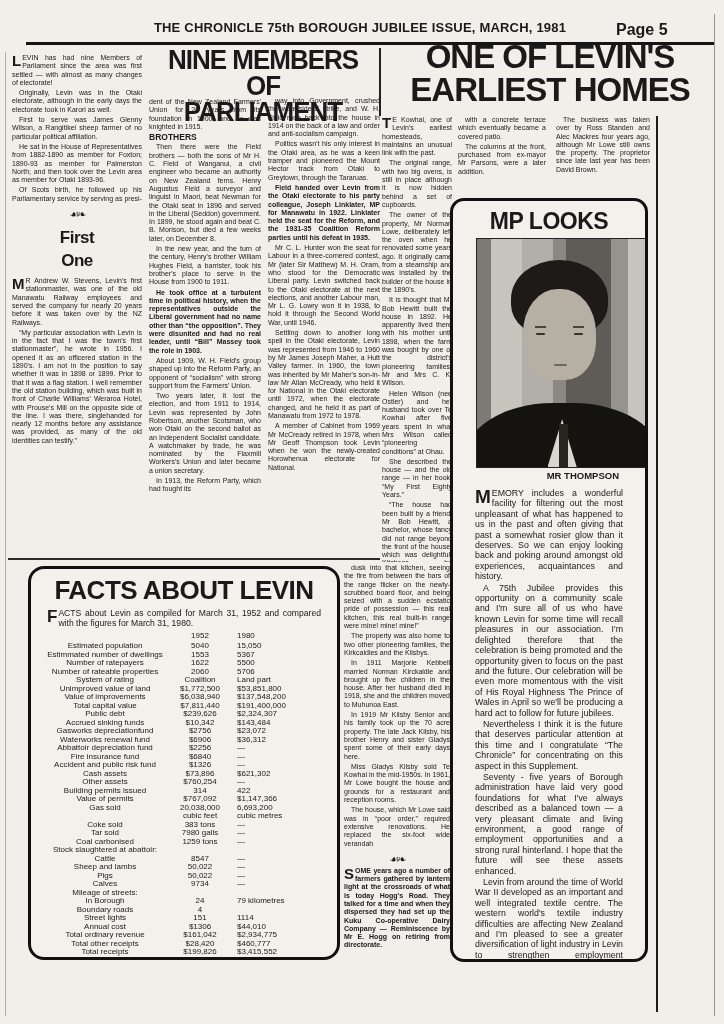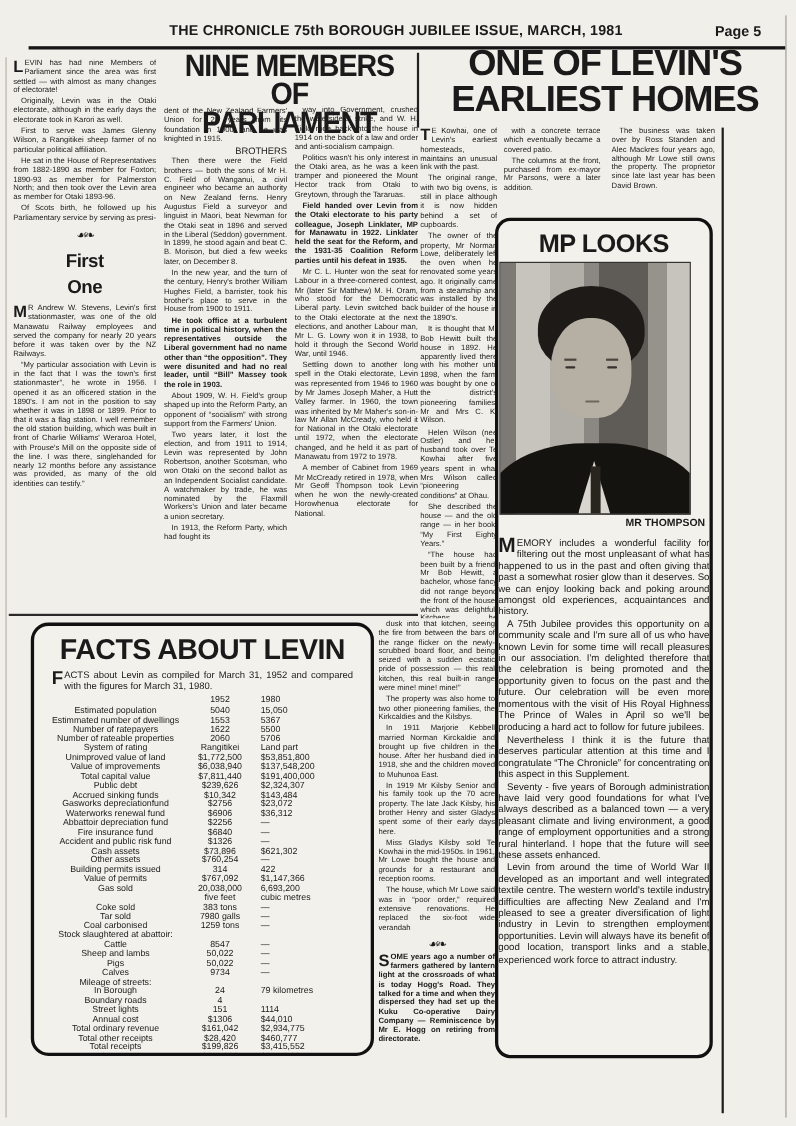--- a/index.html
+++ b/index.html
@@ -1,21 +1,21 @@
 <!DOCTYPE html>
 <html><head>
 <meta charset="utf-8">
 <style>
   html,body{margin:0;padding:0;}
   body{width:724px;height:1024px;position:relative;background:#f1efe9;
        font-family:"Liberation Sans",sans-serif;color:#1a1a1a;overflow:hidden;}
   .abs{position:absolute;}
   
   .masthead{left:100px;top:20px;width:520px;text-align:center;font-size:13px;font-weight:bold;letter-spacing:.2px;}
-  .pagenum{left:650px;top:21px;font-size:13px;font-weight:bold;}
+  .pagenum{left:616px;top:21px;font-size:16px;font-weight:bold;}
   .headrule{left:26px;top:42px;width:688px;height:3px;background:#151515;}
   .vrule-mid{left:379px;top:48px;width:2px;height:68px;background:#222;}
   .hline-left{left:8px;top:558px;width:372px;height:2px;background:#2a2a2a;}
   .vrule-right{left:656px;top:116px;width:2px;height:896px;background:#1c1c1c;}
   .edge-r{left:714px;top:14px;width:1px;height:1002px;background:#9a958c;}
   .edge-l{left:5px;top:52px;width:1px;height:964px;background:#b3aea5;}
   
   .nm-head{left:148px;top:46px;width:230px;text-align:center;font-weight:800;
            font-size:26px;line-height:24px;letter-spacing:-1px;transform:scaleY(1.08);transform-origin:top;}
   .eh-head{left:384px;top:40px;width:332px;text-align:center;font-weight:800;
@@ -27,27 +27,27 @@
   .col p.lead{text-indent:0;}
   .c1{left:12px;top:54px;width:130px;height:504px;}
   .c2{left:149px;top:98px;width:112px;height:460px;}
   .c3{left:268px;top:97px;width:112px;height:461px;}
   .ca{left:382px;top:116px;width:70px;height:446px;}
   .cb{left:458px;top:116px;width:88px;height:86px;}
   .cc{left:556px;top:116px;width:94px;height:86px;}
   .ccont{left:344px;top:564px;width:106px;height:452px;}
   .dc{float:left;font-weight:bold;font-size:15px;line-height:13px;margin-right:1px;}
   .boldp{font-weight:bold;}
-  .subhead{text-align:right;font-weight:normal;font-size:8.5px;margin:3px 0;text-indent:0 !important;}
+  .subhead{text-align:left;font-weight:bold;font-size:8.5px;margin:3px 0;text-indent:0 !important;}
   .flourish{text-align:center;font-size:11px;line-height:12px;padding:3px 0 2px;letter-spacing:-2px;}
   .firstone{text-align:center;font-weight:800;font-size:17px;line-height:23px;margin:4px 0 5px;letter-spacing:-.5px;}
   .firstone span{display:block;}
   
   .mpbox{left:450px;top:198px;width:198px;height:764px;border:3px solid #111;border-radius:14px;
-         background:#f3f1eb;box-sizing:border-box;padding:6px 0;overflow:hidden;}
+         background:#f3f1eb;box-sizing:border-box;padding:6px 22px;overflow:hidden;}
   .mptitle{text-align:center;font-weight:800;font-size:23px;line-height:22px;margin:3px 0 6px;letter-spacing:-.5px;}
   .mptitle span{display:block;}
   .photo{position:relative;width:172px;height:228px;margin:0 0 2px 1px;border:1px solid #222;overflow:hidden;
          background:linear-gradient(90deg,#7d7a75 0 8%,#c7c4bd 8% 26%,#b2afa8 26% 44%,#8b8883 44% 52%,#5f5c57 52% 78%,#96938d 78% 88%,#c7c4bd 88% 100%);}
   .hair{position:absolute;top:9%;left:20%;width:56%;height:34%;background:#1d1a17;border-radius:50% 50% 42% 42%;}
   .face{position:absolute;top:22%;left:27%;width:42%;height:40%;background:#b5afa4;border-radius:48% 48% 42% 42%;}
   .eye{position:absolute;width:9px;height:2.5px;background:#35312c;border-radius:2px;}
   .brow{position:absolute;width:11px;height:2px;background:#4a453e;}
   .mouth{position:absolute;width:13px;height:2px;background:#6e675d;border-radius:2px;}
   .suit{position:absolute;bottom:-2%;left:-8%;width:116%;height:30%;background:#15130f;border-radius:45% 45% 0 0/85% 85% 0 0;}
@@ -236,21 +236,21 @@
   </div>
 
   <div class="frow">
     <span class="lbl">Number of rateable properties</span>
     <span class="v1">2060</span>
     <span class="v2">5706</span>
   </div>
 
   <div class="frow">
     <span class="lbl">System of rating</span>
-    <span class="v1">Rangitikei</span>
+    <span class="v1">Coalition</span>
     <span class="v2">Land part</span>
   </div>
 
   <div class="frow">
     <span class="lbl">Unimproved value of land</span>
     <span class="v1">$1,772,500</span>
     <span class="v2">$53,851,800</span>
   </div>
 
   <div class="frow">
@@ -332,21 +332,21 @@
   </div>
 
   <div class="frow">
     <span class="lbl">Gas sold</span>
     <span class="v1">20,038,000</span>
     <span class="v2">6,693,200</span>
   </div>
 
   <div class="frow">
     <span class="lbl"></span>
-    <span class="v1">five feet</span>
+    <span class="v1">cubic feet</span>
     <span class="v2">cubic metres</span>
   </div>
 
   <div class="frow">
     <span class="lbl">Coke sold</span>
     <span class="v1">383 tons</span>
     <span class="v2">—</span>
   </div>
 
   <div class="frow">

